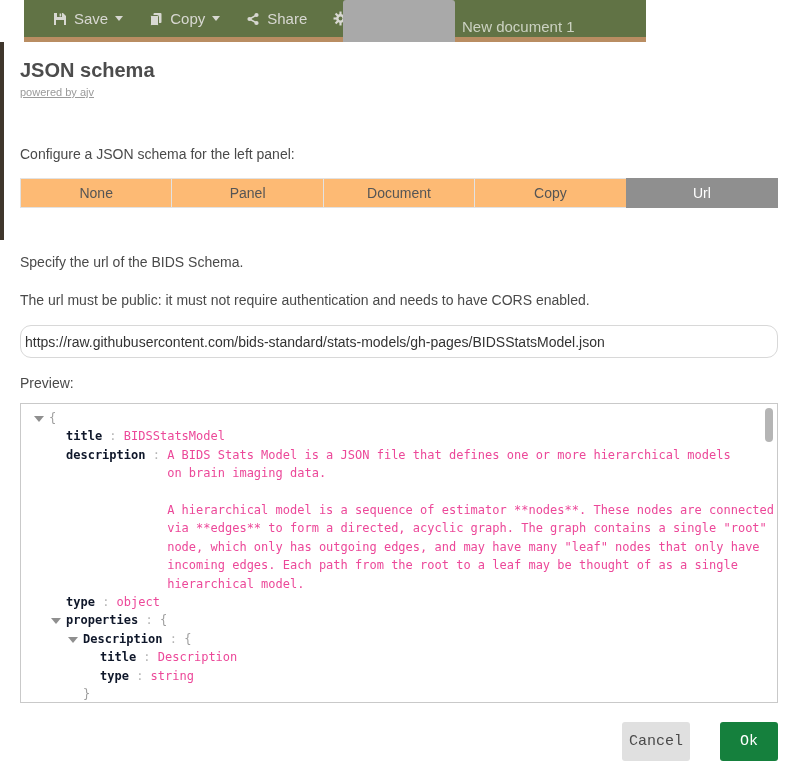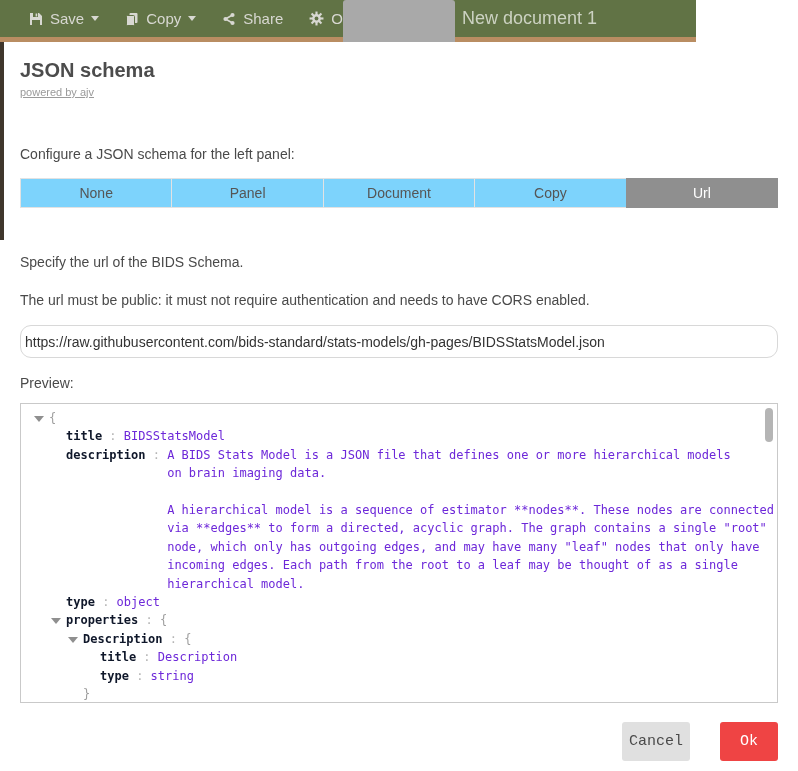--- a/index.html
+++ b/index.html
@@ -1,68 +1,68 @@
 <!DOCTYPE html>
 <html><head>
 <meta charset="utf-8">
 <style>
   * { margin:0; padding:0; box-sizing:border-box; }
   html,body { width:798px; height:771px; background:#ffffff;
     font-family:"Liberation Sans","DejaVu Sans",sans-serif; color:#4a4a4a; }
 
   
-  .topbar { position:relative; width:696px; height:42px; }
+  .topbar { position:relative; width:646px; height:42px;padding-left:24px; }
   .topbar-green { height:37px; background:#617345; display:flex; align-items:center; padding-left:16px; }
   .topbar-strip { height:5px; background:#b98d62; }
   .menu-btn { display:flex; align-items:center; gap:7px; color:#d8d8d2; font-size:15px;
     padding:0 13px; height:37px; cursor:pointer; white-space:nowrap; }
   .menu-btn svg { display:block; }
   .caret { width:0; height:0; border-left:4px solid transparent; border-right:4px solid transparent;
     border-top:5px solid #d8d8d2; display:inline-block; }
   .doc-tab { position:absolute; left:343px; top:0; width:112px; height:42px; background:#a9a9a9;
     border-radius:3px 3px 0 0; }
-  .doc-title { position:absolute; left:462px; top:0; height:37px; line-height:37px;
-    color:#ccd2c2; font-size:18px; }
+  .doc-title { position:absolute; left:462px; top:8px; height:37px; line-height:37px;
+    color:#ccd2c2; font-size:15px; }
   .left-strip { position:absolute; left:0; top:42px; width:4px; height:198px; background:#3f362c; }
 
   
   .main { padding:0 20px; }
   h1 { font-size:20px; font-weight:bold; color:#4c4c4c; margin-top:17px; }
   .powered { font-size:11px; color:#9a9a9a; text-decoration:underline; display:inline-block; margin-top:3px; cursor:pointer;text-align:center; }
   .configure { margin-top:46px; font-size:14px; }
   .modes { margin-top:16px; display:flex; }
   .seg { flex:1 1 0; height:30px; line-height:28px; text-align:center; font-size:14px; color:#555;
-    background:#7dd3fc; border:1px solid #e2e2e2; margin-left:-1px; cursor:pointer; }
+    background:#fdba74; border:1px solid #e2e2e2; margin-left:-1px; cursor:pointer; }
   .seg:first-child { margin-left:0; }
   .seg.selected { background:#8f8f8f; border-color:#8f8f8f; color:#fff; }
   .specify { margin-top:46px; font-size:14px; }
   .note { margin-top:22px; font-size:14px; }
   .url-input { margin-top:17px; width:100%; height:33px; border:1px solid #d8d8d8; border-radius:11px;
     padding:0 4px; font-size:14px; color:#333; font-family:"Liberation Sans","DejaVu Sans",sans-serif; }
   .preview-label { margin-top:17px; font-size:14px; }
   .preview-box { position:relative; margin-top:12px; height:300px; border:1px solid #c9c9c9;
     background:#fff; overflow:hidden; padding-top:5px;
     font-family:"DejaVu Sans Mono","Liberation Mono",monospace; font-size:12px; }
   .prow { display:flex; align-items:flex-start; line-height:18.4px; min-height:18.4px; }
   .tri { width:10px; height:0; border-left:5px solid transparent; border-right:5px solid transparent;
     border-top:6px solid #8f8f8f; margin:7px 5px 0 0; flex:none; cursor:pointer; }
   .tri-space { width:15px; flex:none; }
   .pkey { color:#0f172a; font-weight:bold; flex:none; }
   .pcolon { color:#b5b5b5; flex:none; white-space:pre; }
   .ppunct { color:#9e9e9e; flex:none; }
-  .pval { color:#6d28d9; white-space:pre; }
+  .pval { color:#ec4899; white-space:pre; }
   .scroll-thumb { position:absolute; top:4px; right:4px; width:8px; height:34px; border-radius:4px;
     background:#b5b5b5; cursor:pointer; }
 
   
   .btn-row { margin-top:19px; display:flex; justify-content:flex-end; gap:30px; }
   .btn { height:39px; border:none; border-radius:3px; font-size:15px; cursor:pointer;
     font-family:Liberation Mono, monospace; }
   .btn-cancel { background:#e0e0e0; color:#4a4a4a; width:68px; }
-  .btn-ok { background:#ef4444; color:#ffffff; width:58px; }
+  .btn-ok { background:#15803d; color:#ffffff; width:58px; }
 </style>
 </head>
 <body>
 
 <div class="topbar">
   <div class="topbar-green">
     <div class="menu-btn">
       <span>
         <svg width="14" height="14" viewBox="0 0 14 14">
             <path d="M1 1h9l3 3v9H1z" fill="#d8d8d2"></path>

